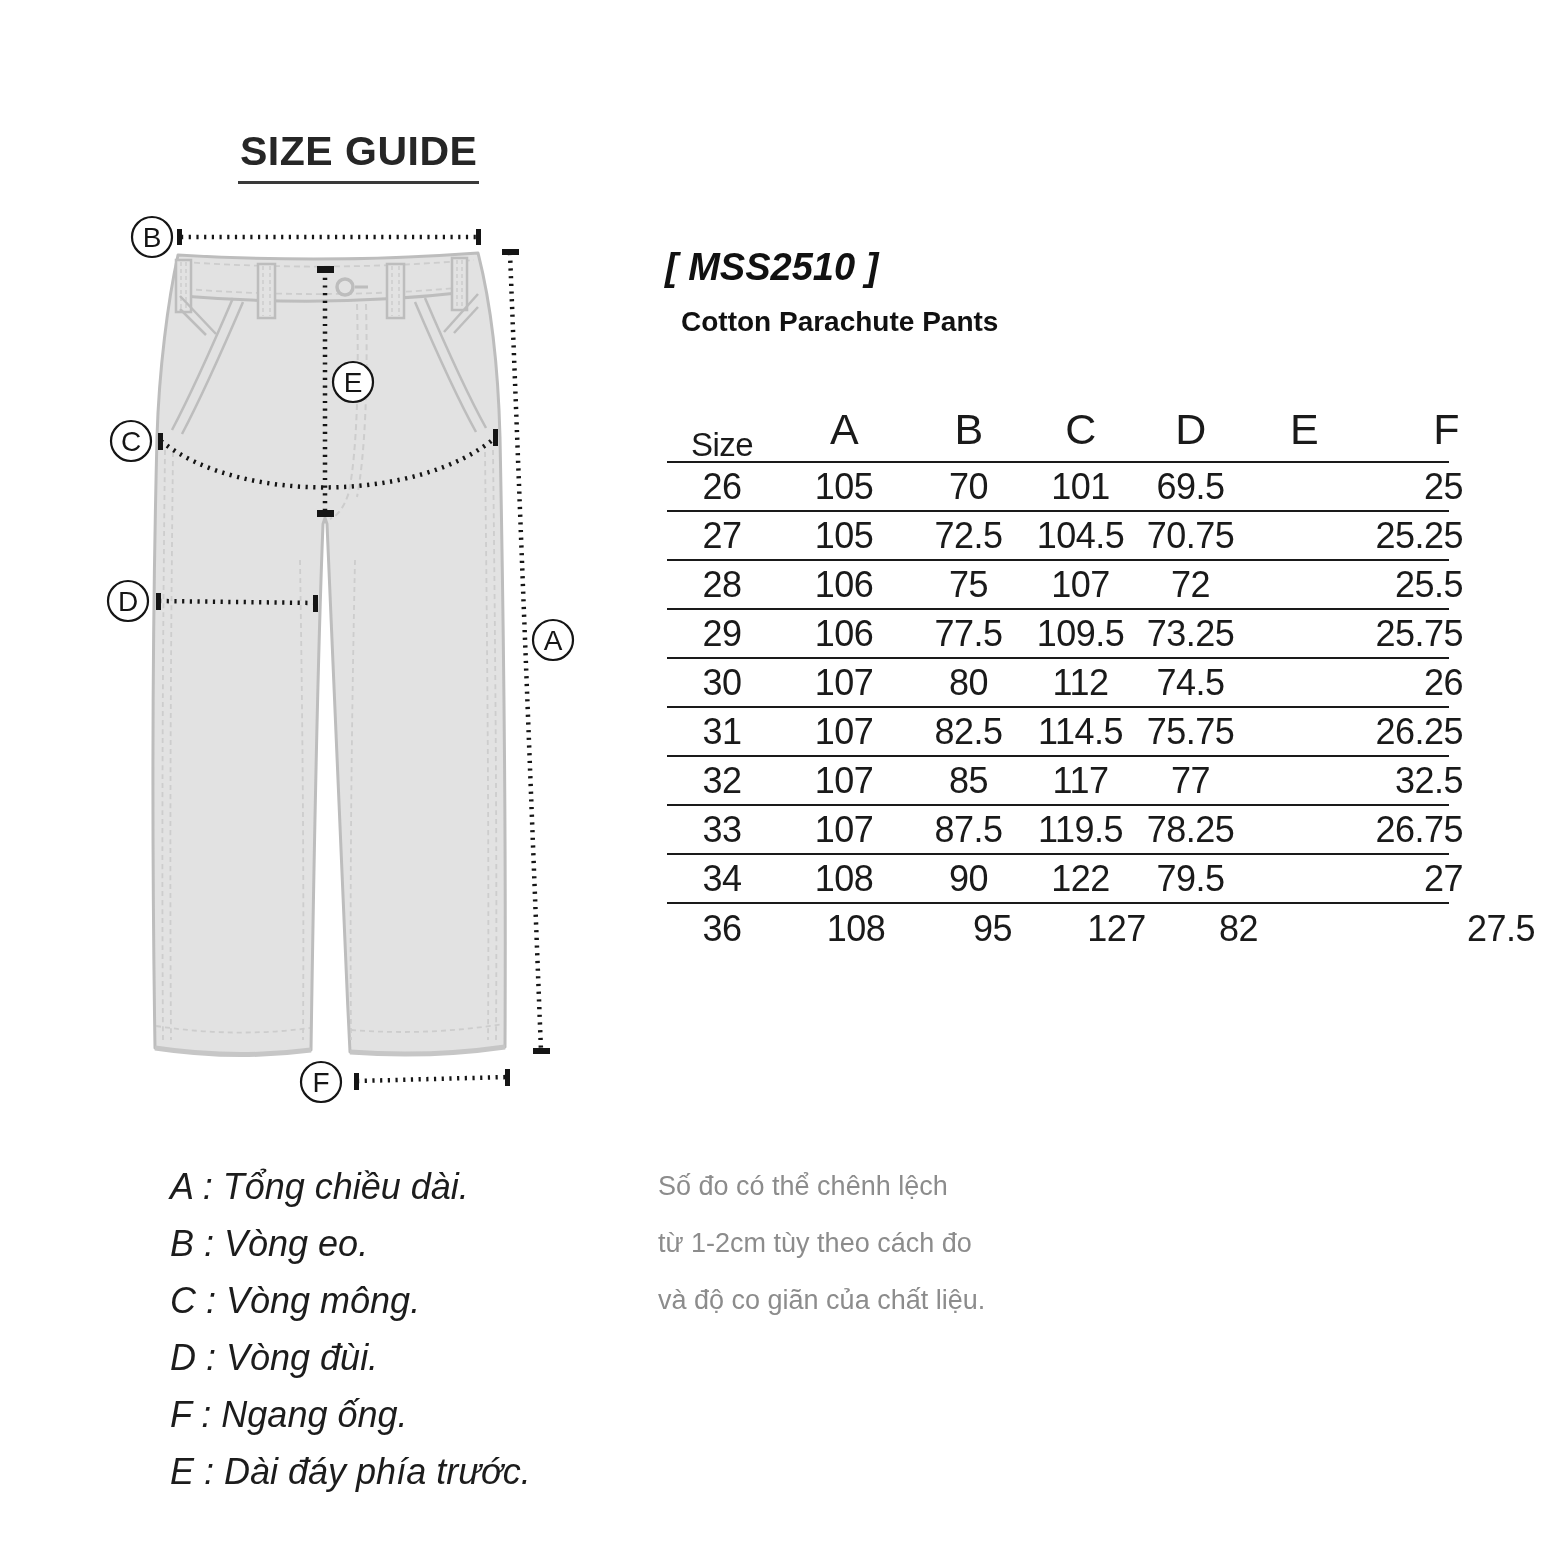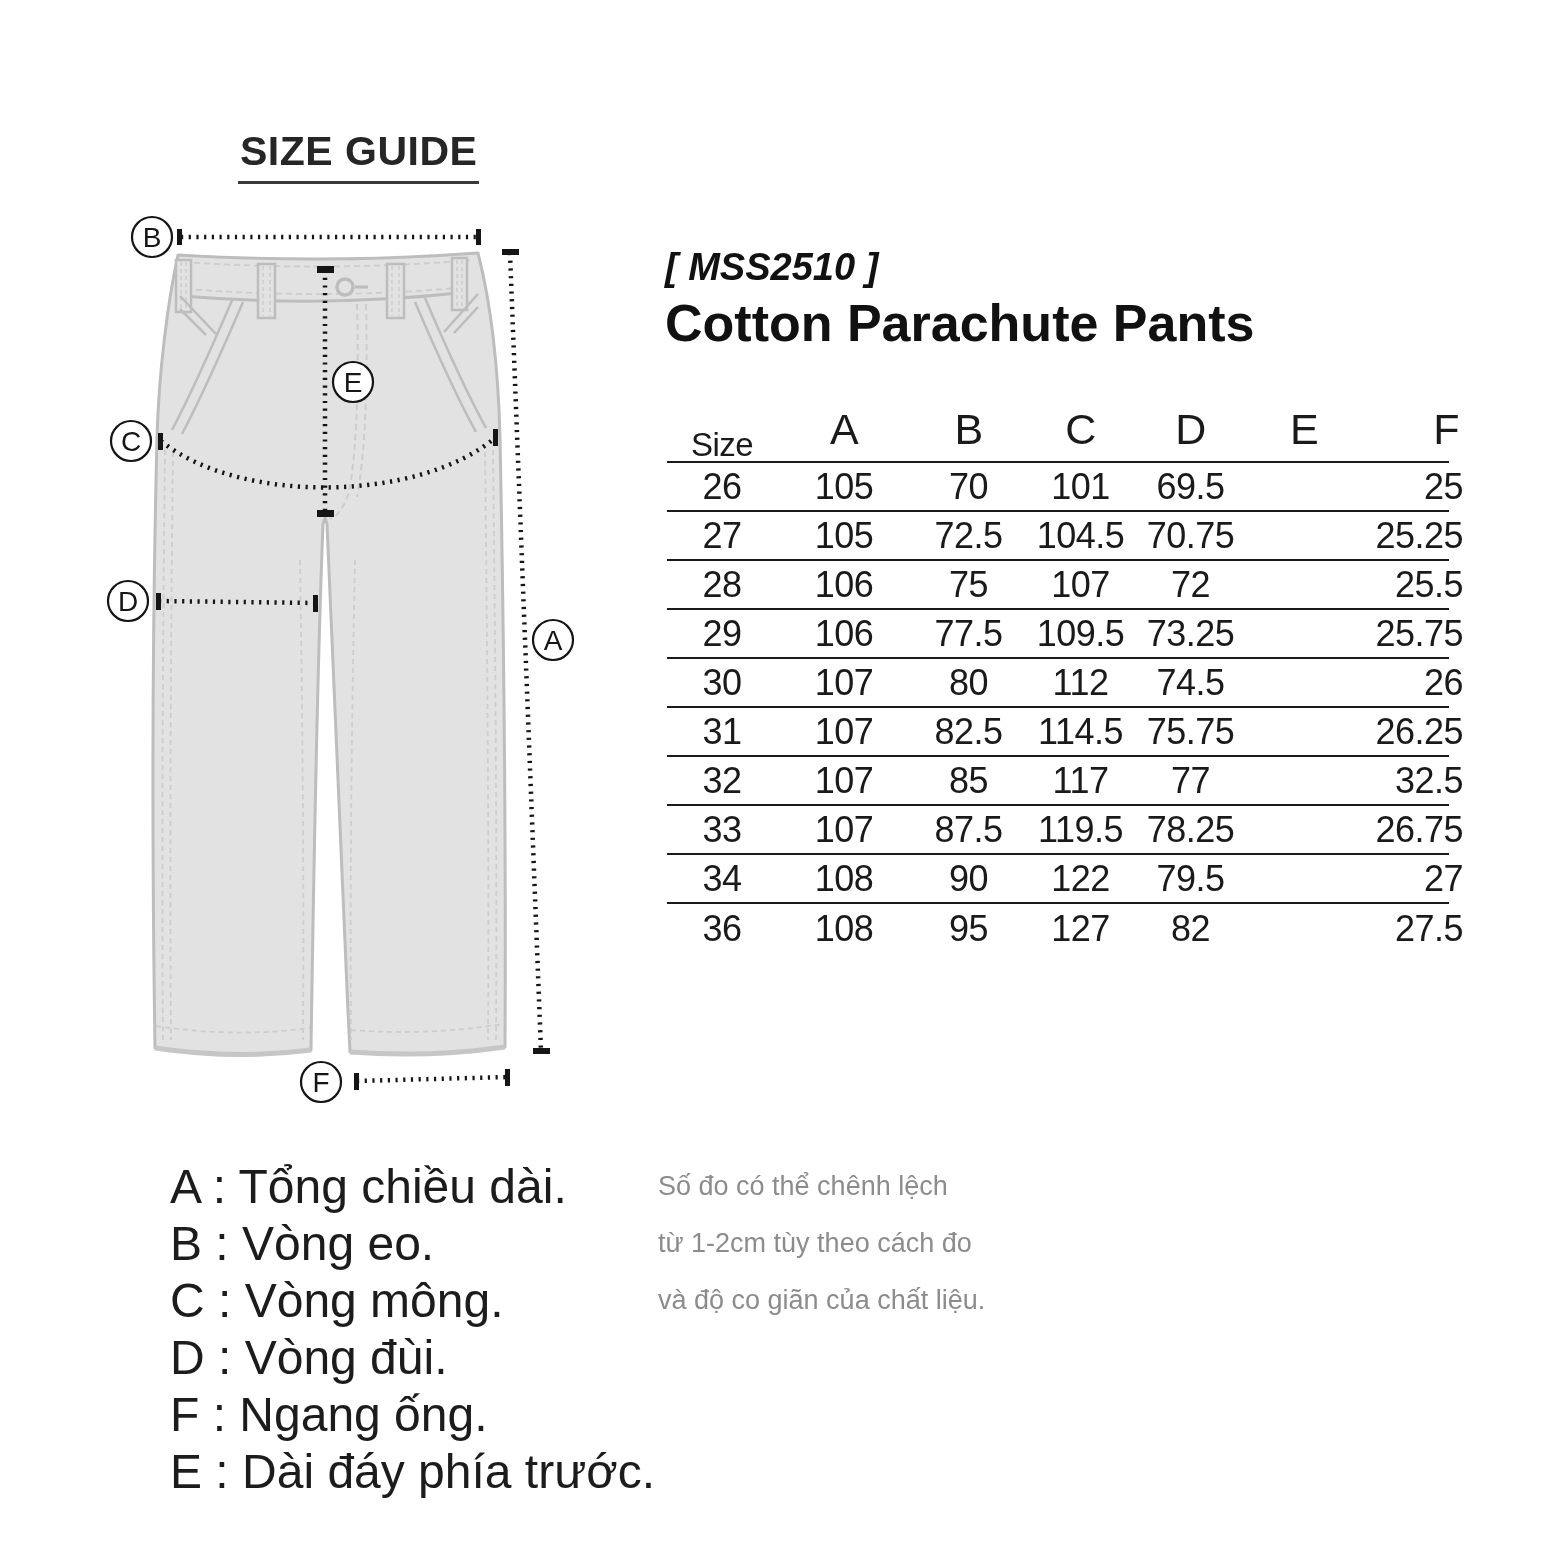--- a/index.html
+++ b/index.html
@@ -11,34 +11,34 @@
   #page-title{
     position:absolute;left:238px;top:128px;
     font-size:41px;font-weight:700;letter-spacing:.5px;color:#262626;
     border-bottom:3px solid #3a3a3a;padding:0 2px 6px 2px;display:inline-block;
   }
   
   #pants-svg{position:absolute;left:90px;top:200px;width:530px;height:920px;}
   
   .prod{position:absolute;left:665px;font-weight:700;color:#111;}
   #prod-code{top:246px;font-size:38px;font-style:italic;}
-  #prod-name{top:293px;font-size:52px;}
+  #prod-name{top:306px;font-size:28px;margin-left:16px;}
   
   #size-table{position:absolute;left:667px;top:398px;width:782px;}
   .t-row{display:grid;grid-template-columns:110px 134px 115px 109px 111px 116px 87px;align-items:center;box-sizing:border-box;}
   .t-head{height:65px;border-bottom:2px solid #1a1a1a;}
   .t-data{height:49px;border-bottom:2px solid #1a1a1a;}
-  .t-data:last-child{border-bottom:none;}
+  .t-data:last-child{border-bottom:none;gap:12px;}
   .cell{text-align:center;font-size:36px;letter-spacing:-0.5px;line-height:1;}
   .t-head .cell{font-size:43px;font-weight:400;}
   .t-head .c0{font-size:33px;margin-top:29px;}
   .c6{text-align:right;margin-right:-14px;}
   .t-head .c6{margin-right:-10px;}
   
-  #legend{position:absolute;left:170px;top:1158px;font-size:48px;color:#1c1c1c;}
+  #legend{position:absolute;left:170px;top:1158px;font-size:36px;color:#1c1c1c;font-style:italic;}
   #legend .lg-line{height:57px;line-height:57px;white-space:nowrap;}
   
   #note{position:absolute;left:658px;top:1158px;font-size:27px;color:#8c8c8c;}
   #note .note-line{height:57px;line-height:57px;white-space:nowrap;}
 </style>
 </head>
 <body>
 
 <div id="stage">
 

